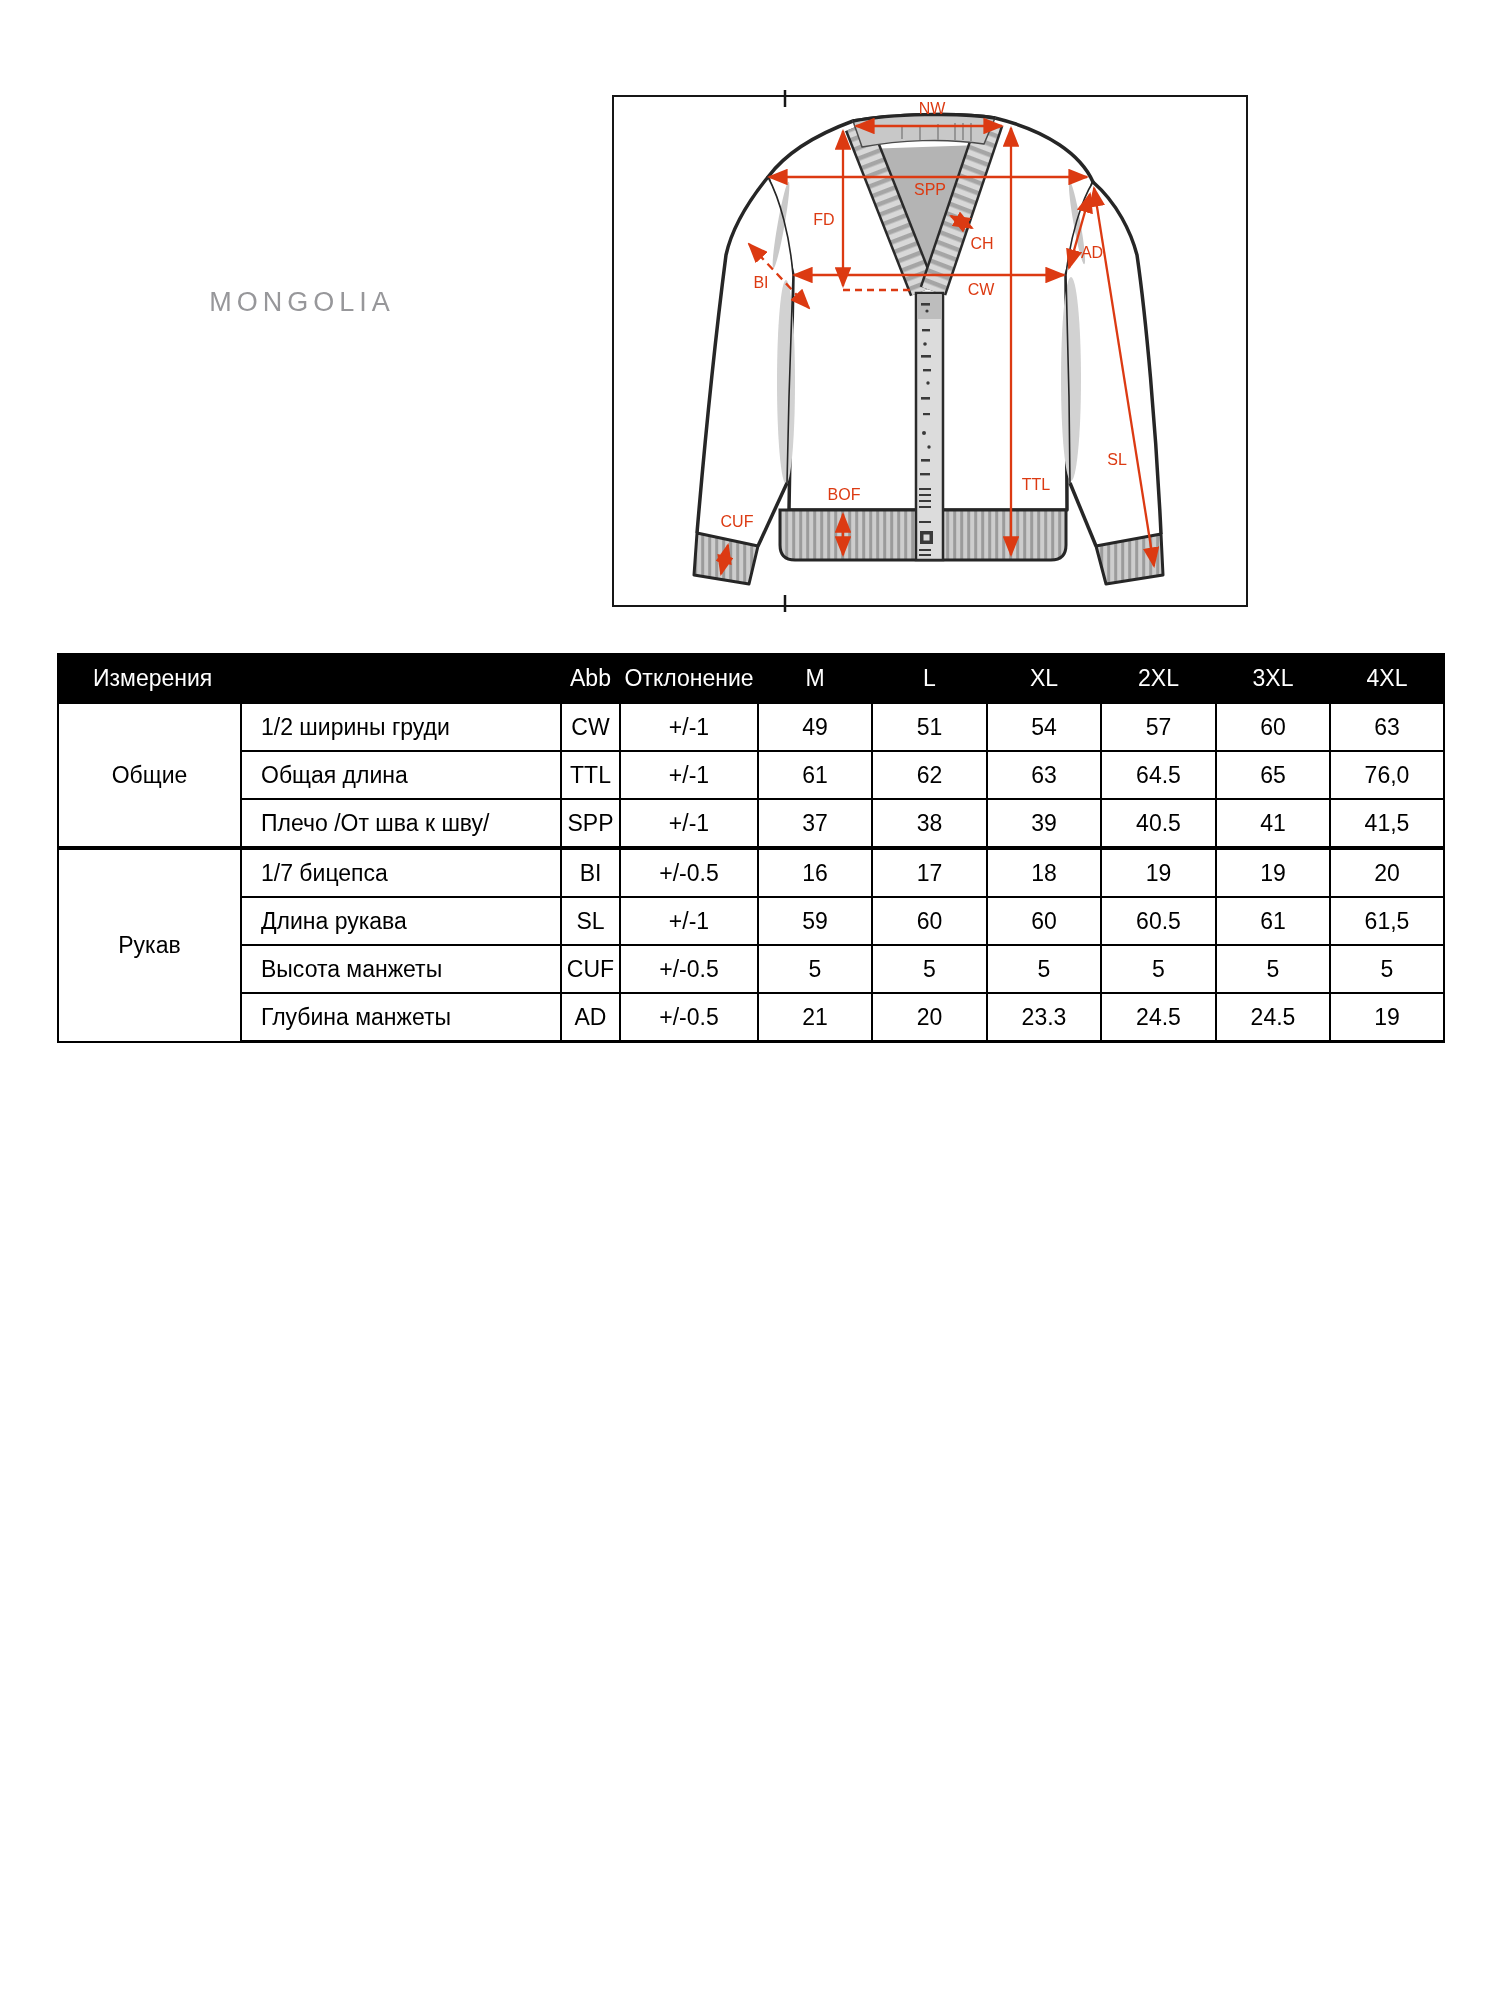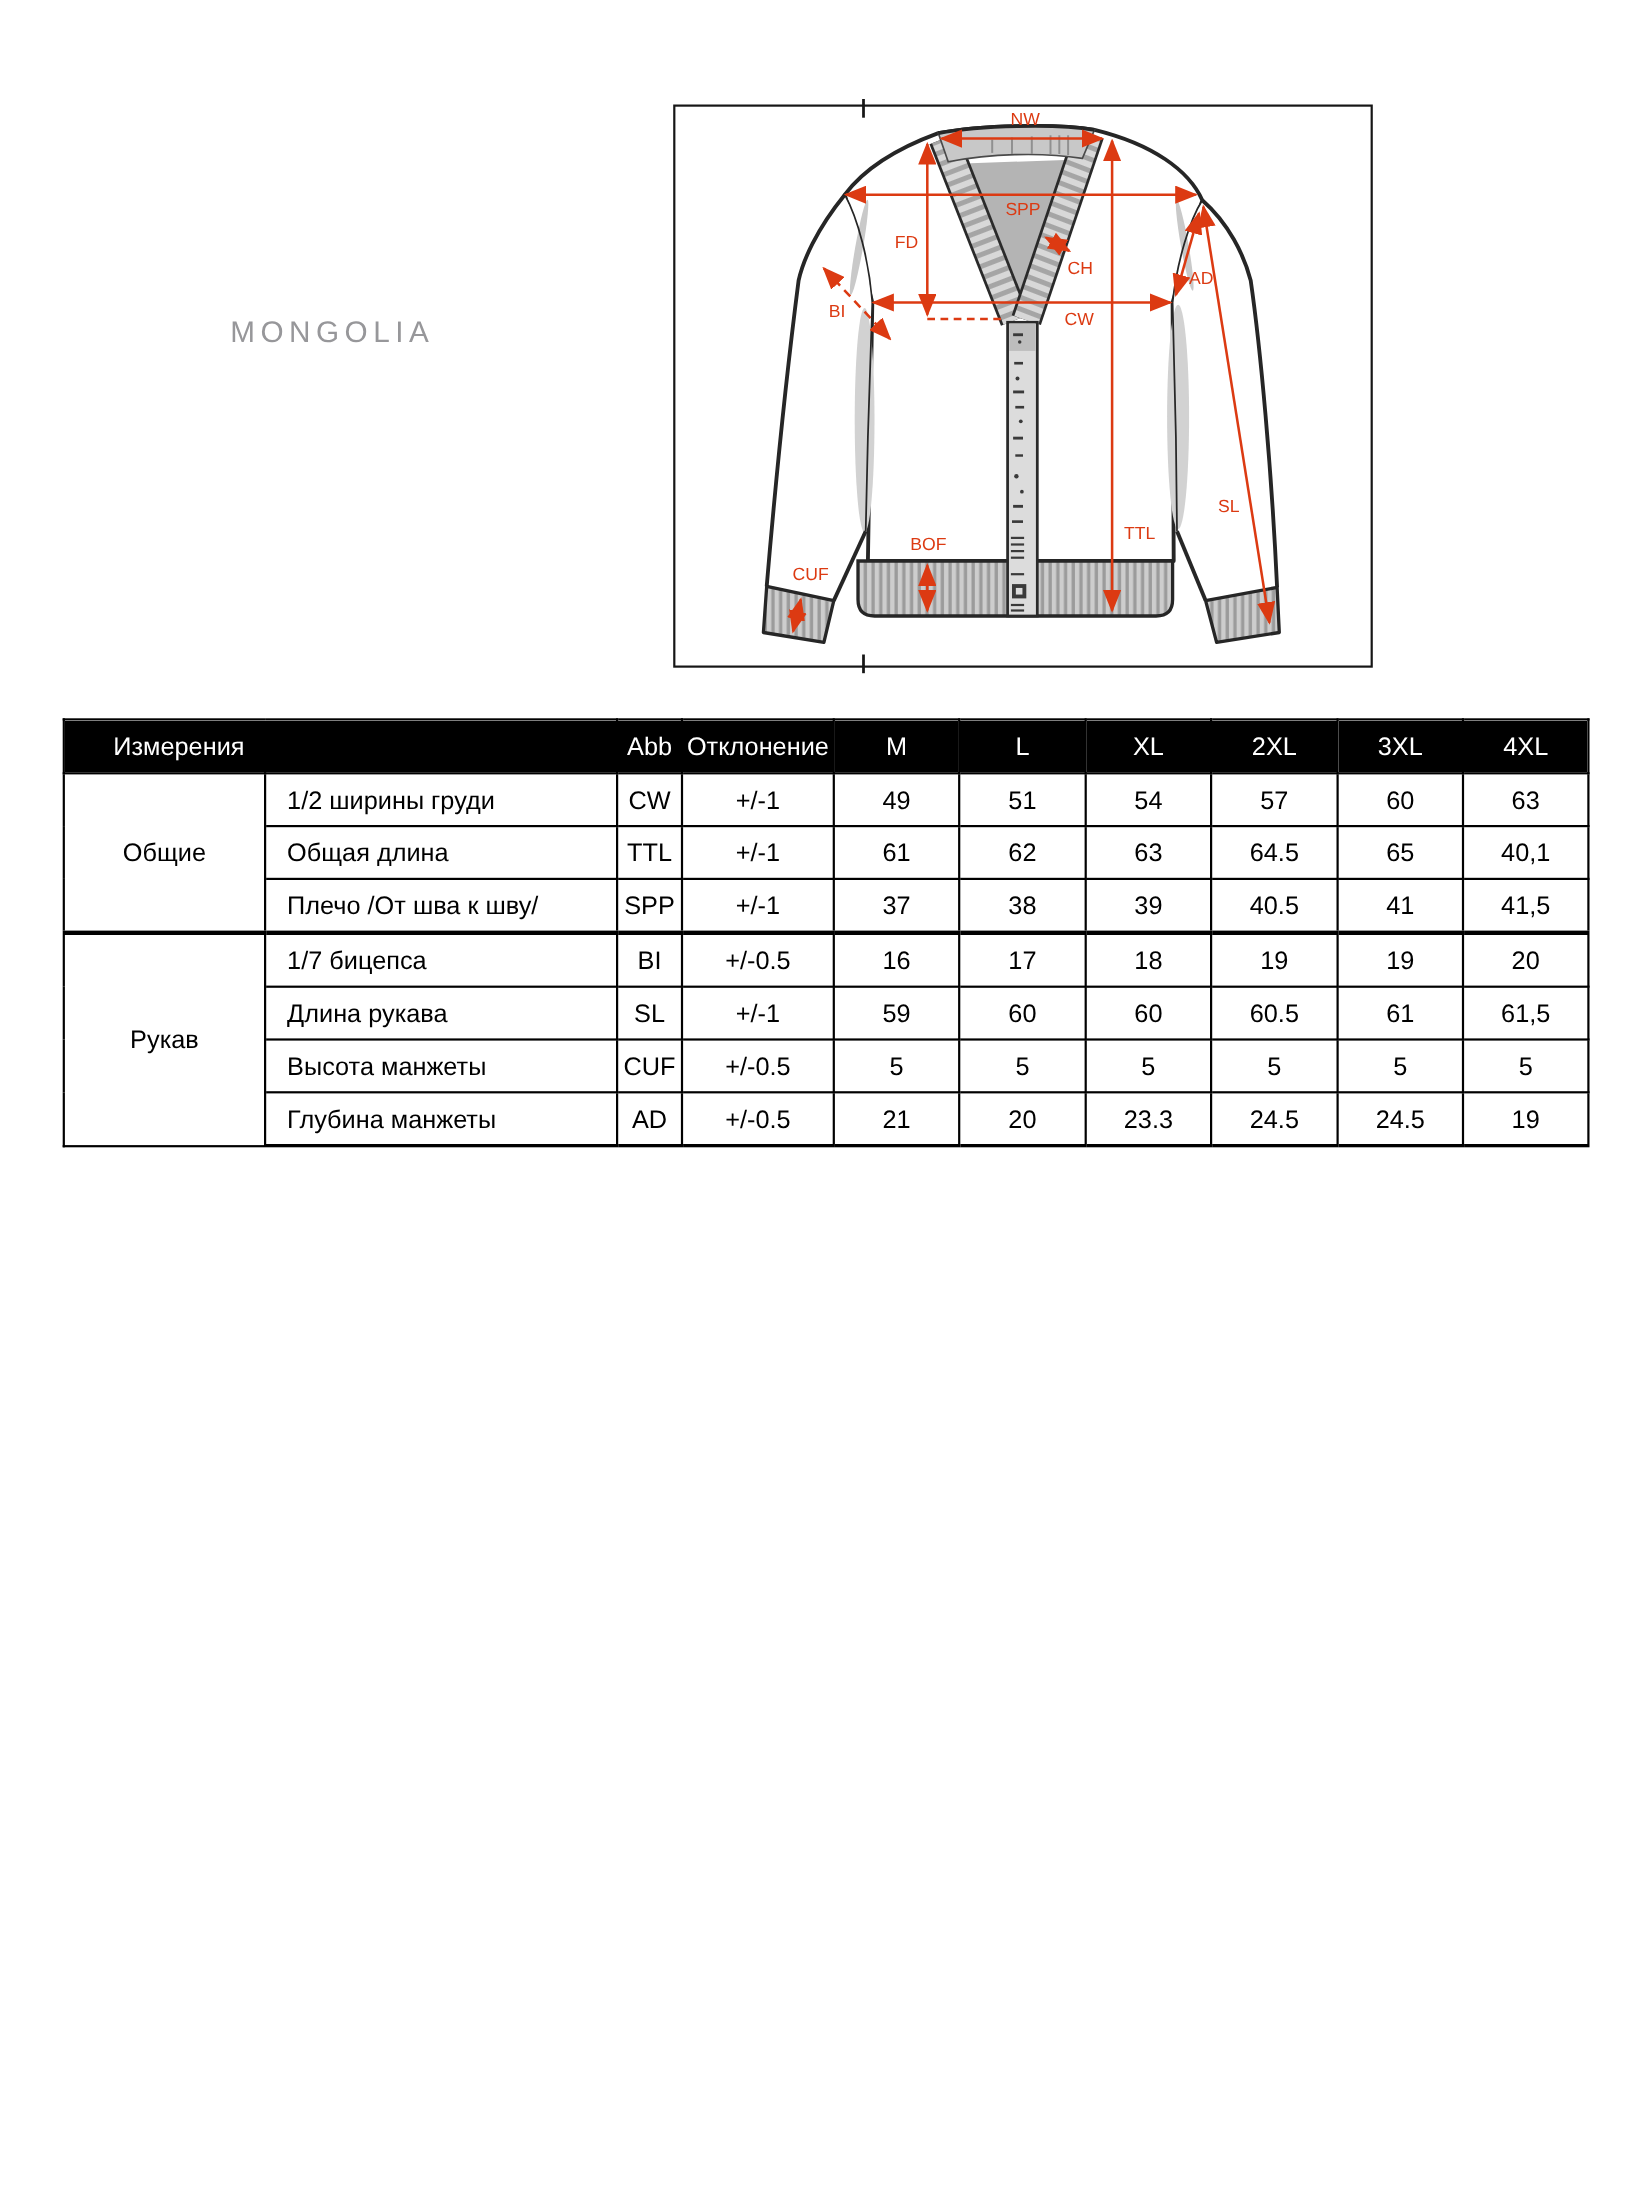--- a/index.html
+++ b/index.html
@@ -38,21 +38,21 @@
     border:2px solid #000;
   }
   table.spec th,table.spec td{
     border:2px solid #000;text-align:center;vertical-align:middle;
     padding:0;overflow:hidden;white-space:nowrap;
   }
   table.spec thead th{
     background:var(--table-header-bg,#000);color:var(--table-header-text,#fff);
     font-weight:400;height:47px;border-color:#000;
   }
-  table.spec thead th.h-meas{text-align:left;padding-left:44px;}
+  table.spec thead th.h-meas{text-align:left;padding-left:34px;}
   table.spec tbody td{height:46px;background:#fff;}
   table.spec tbody td.name{text-align:left;padding-left:19px;}
   table.spec tbody tr.group-sep td{border-top:4px solid #000;}
   table.spec tbody tr:last-child td{border-bottom:3px solid #000;}
 </style>
 </head>
 <body>
 
 <div class="logo">
   <div class="brand-sub">MONGOLIA</div>
@@ -233,21 +233,21 @@
       </tr>
       <tr>
         <td class="name">Общая длина</td>
         <td>TTL</td>
         <td>+/-1</td>
         <td>61</td>
         <td>62</td>
         <td>63</td>
         <td>64.5</td>
         <td>65</td>
-        <td>40,1</td>
+        <td>76,0</td>
       </tr>
       <tr>
         <td class="name">Плечо /От шва к шву/</td>
         <td>SPP</td>
         <td>+/-1</td>
         <td>37</td>
         <td>38</td>
         <td>39</td>
         <td>40.5</td>
         <td>41</td>

